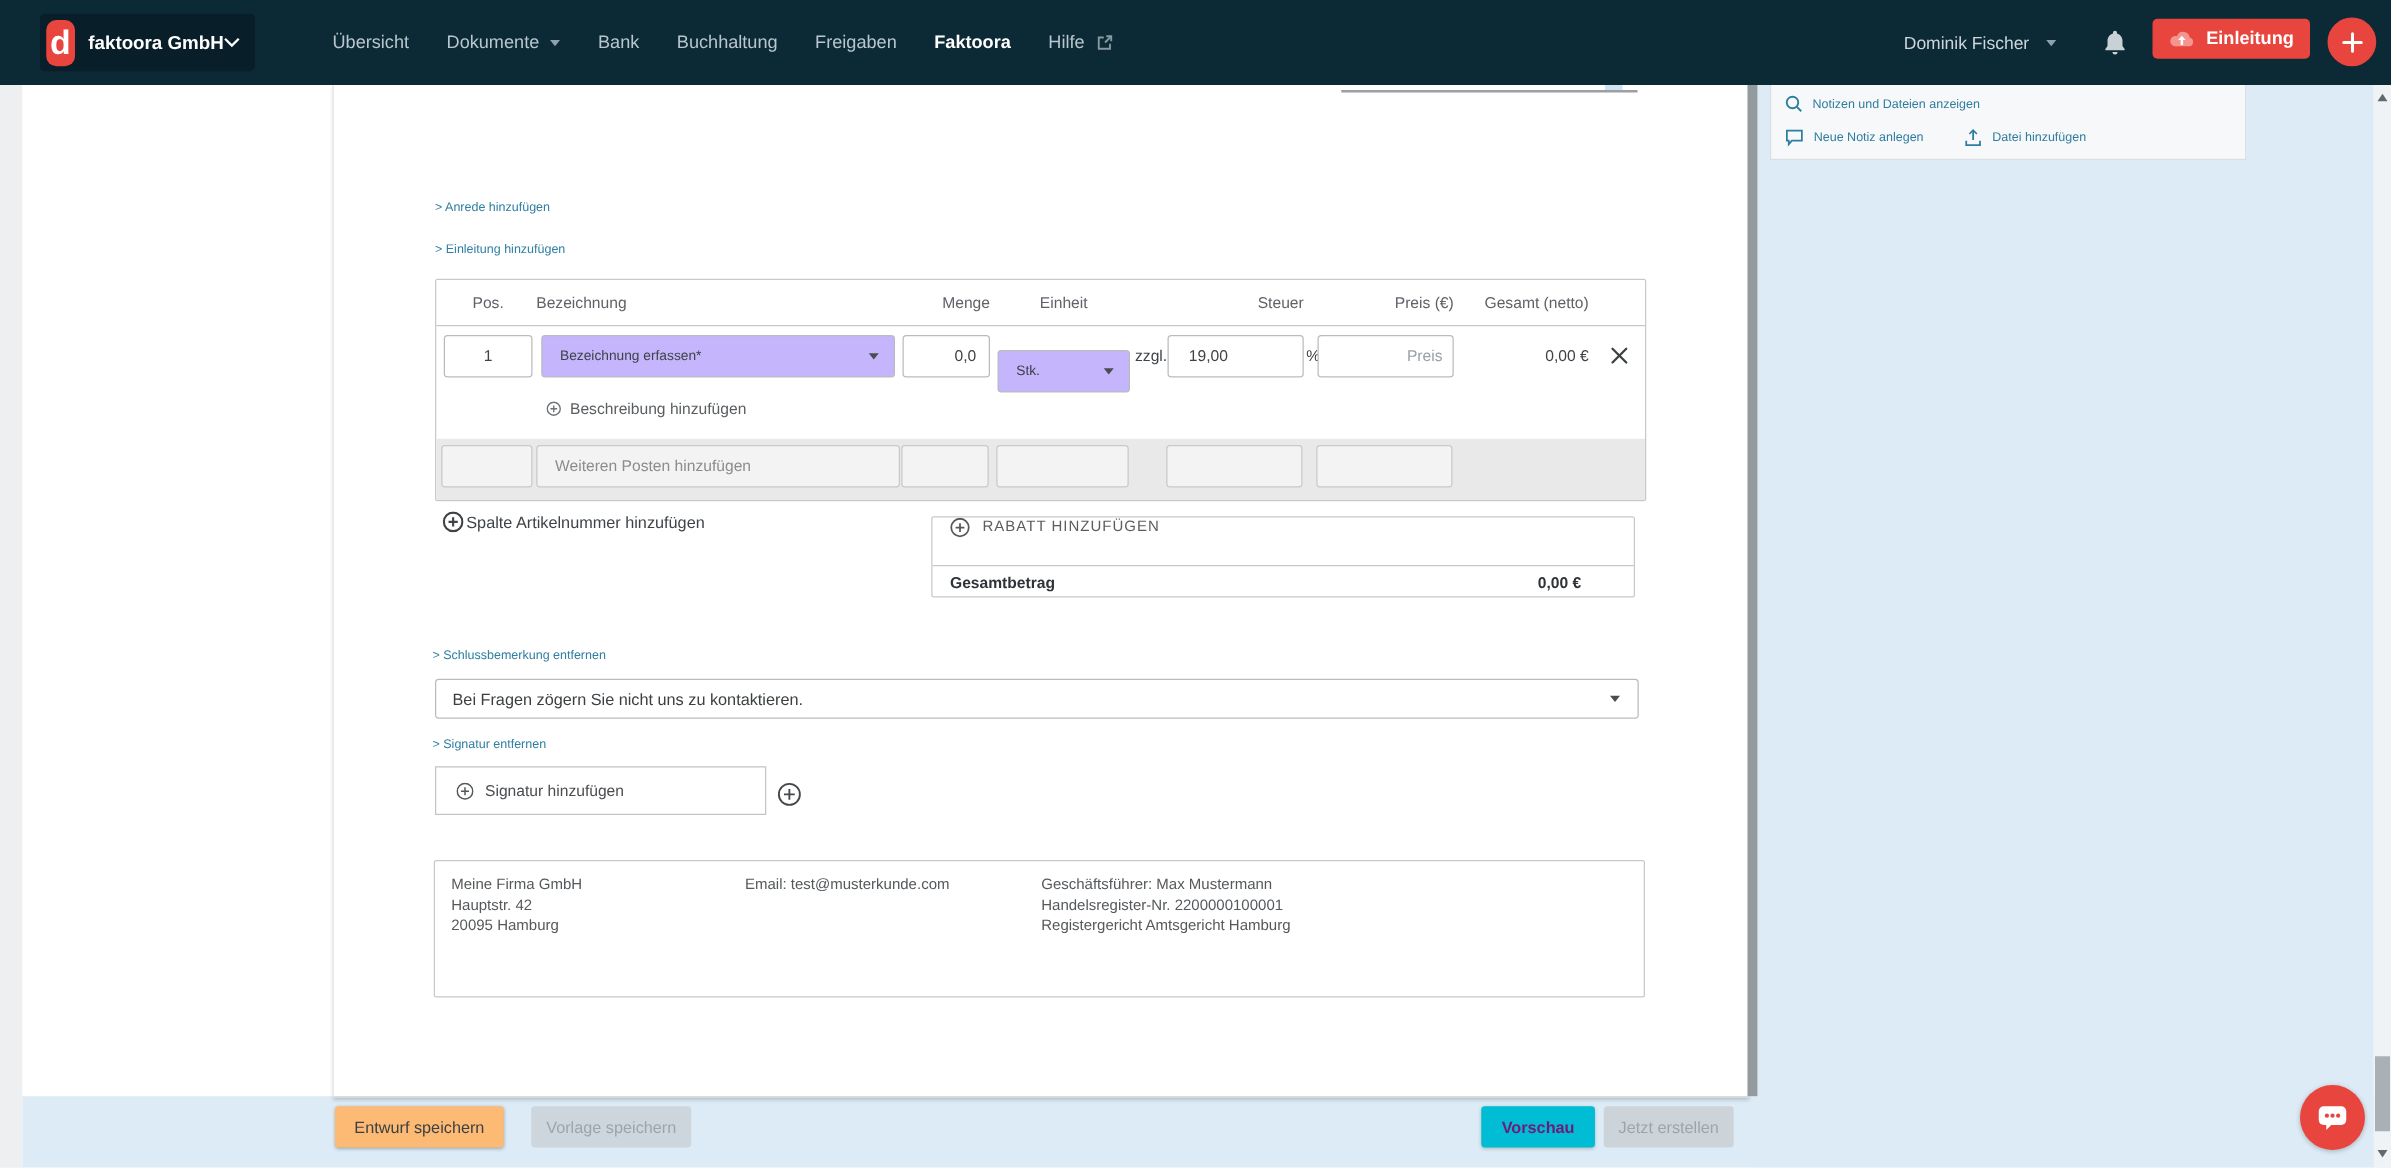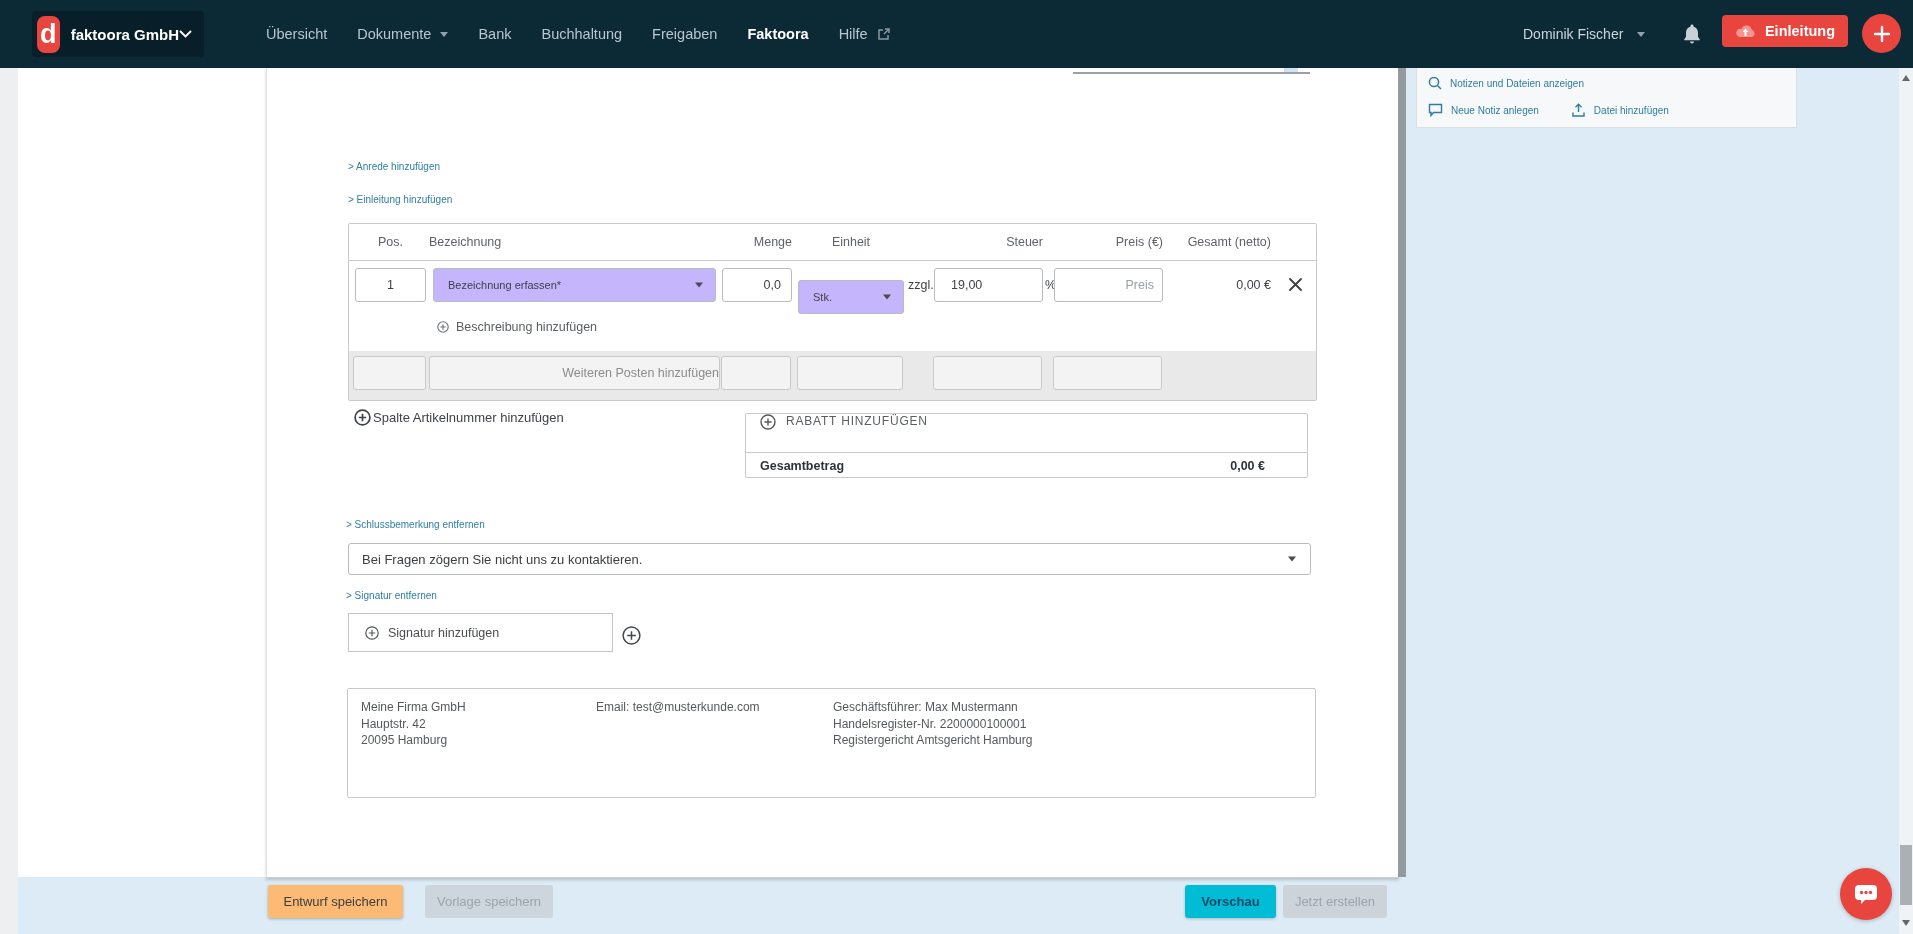--- a/index.html
+++ b/index.html
@@ -99,21 +99,21 @@
   .fcol div{white-space:nowrap;}
   .fcol.wrap{white-space:normal;}
   .fcol.wrap div{white-space:normal;}
 
   
   .btn{position:absolute;height:33px;border:none;border-radius:3px;font-family:"Liberation Sans",sans-serif;
        font-size:13px;display:flex;align-items:center;justify-content:center;box-sizing:border-box;}
   .btn-draft{left:268px;top:885px;width:135px;background:#fdba74;color:#3c4043;cursor:pointer;
              box-shadow:0 1px 3px rgba(0,0,0,.28);}
   .btn-template{left:425px;top:885px;width:128px;background:#cdd6dc;color:#9aa5ac;cursor:default;}
-  .btn-preview{left:1185px;top:885px;width:91px;background:#00bcd4;color:#0c4a6e;font-weight:bold;cursor:pointer;
+  .btn-preview{left:1185px;top:885px;width:91px;background:#00bcd4;color:#701a75;font-weight:bold;cursor:pointer;
                box-shadow:0 1px 3px rgba(0,0,0,.2);}
   .btn-create{left:1283px;top:885px;width:104px;background:#ccd4da;color:#9aa5ac;cursor:default;}
 
   
   .notes-panel{position:absolute;left:1416px;top:68px;width:381px;height:60px;background:#f7f8f9;
                border:1px solid #dcdfe1;border-top:none;box-sizing:border-box;}
   .note-row{position:absolute;left:11px;height:24px;display:flex;align-items:center;gap:8px;}
   .note-link{font-size:10px;color:#2e7d9e;cursor:pointer;white-space:nowrap;display:flex;
              align-items:center;gap:8px;}
 
@@ -245,21 +245,21 @@
         <svg width="12" height="12" viewBox="0 0 12 12" fill="none" stroke="#6d7174" stroke-width="1.1">
           <circle cx="6" cy="6" r="5.2"></circle>
             <path d="M6 3.3v5.4M3.3 6h5.4"></path>
         </svg>
       </span>
       <span>Beschreibung hinzufügen</span>
     </div>
 
     <div class="ghost-band">
       <div class="ghost-box" style="left:4px;width:73px;"></div>
-      <div class="ghost-box ghost-text" style="left:80px;width:291px;text-align:right;">Weiteren Posten hinzufügen</div>
+      <div class="ghost-box ghost-text" style="left:80px;width:291px;">Weiteren Posten hinzufügen</div>
       <div class="ghost-box" style="left:372px;width:70px;"></div>
       <div class="ghost-box" style="left:448px;width:106px;"></div>
       <div class="ghost-box" style="left:584px;width:109px;"></div>
       <div class="ghost-box" style="left:704px;width:109px;"></div>
     </div>
   </div>
 
   <div class="iconlink" style="left:354px;top:407px;height:20px;gap:2px;">
     <span style="display:flex;">
       <svg width="17" height="17" viewBox="0 0 17 17" fill="none" stroke="#3f4347" stroke-width="1.7">

